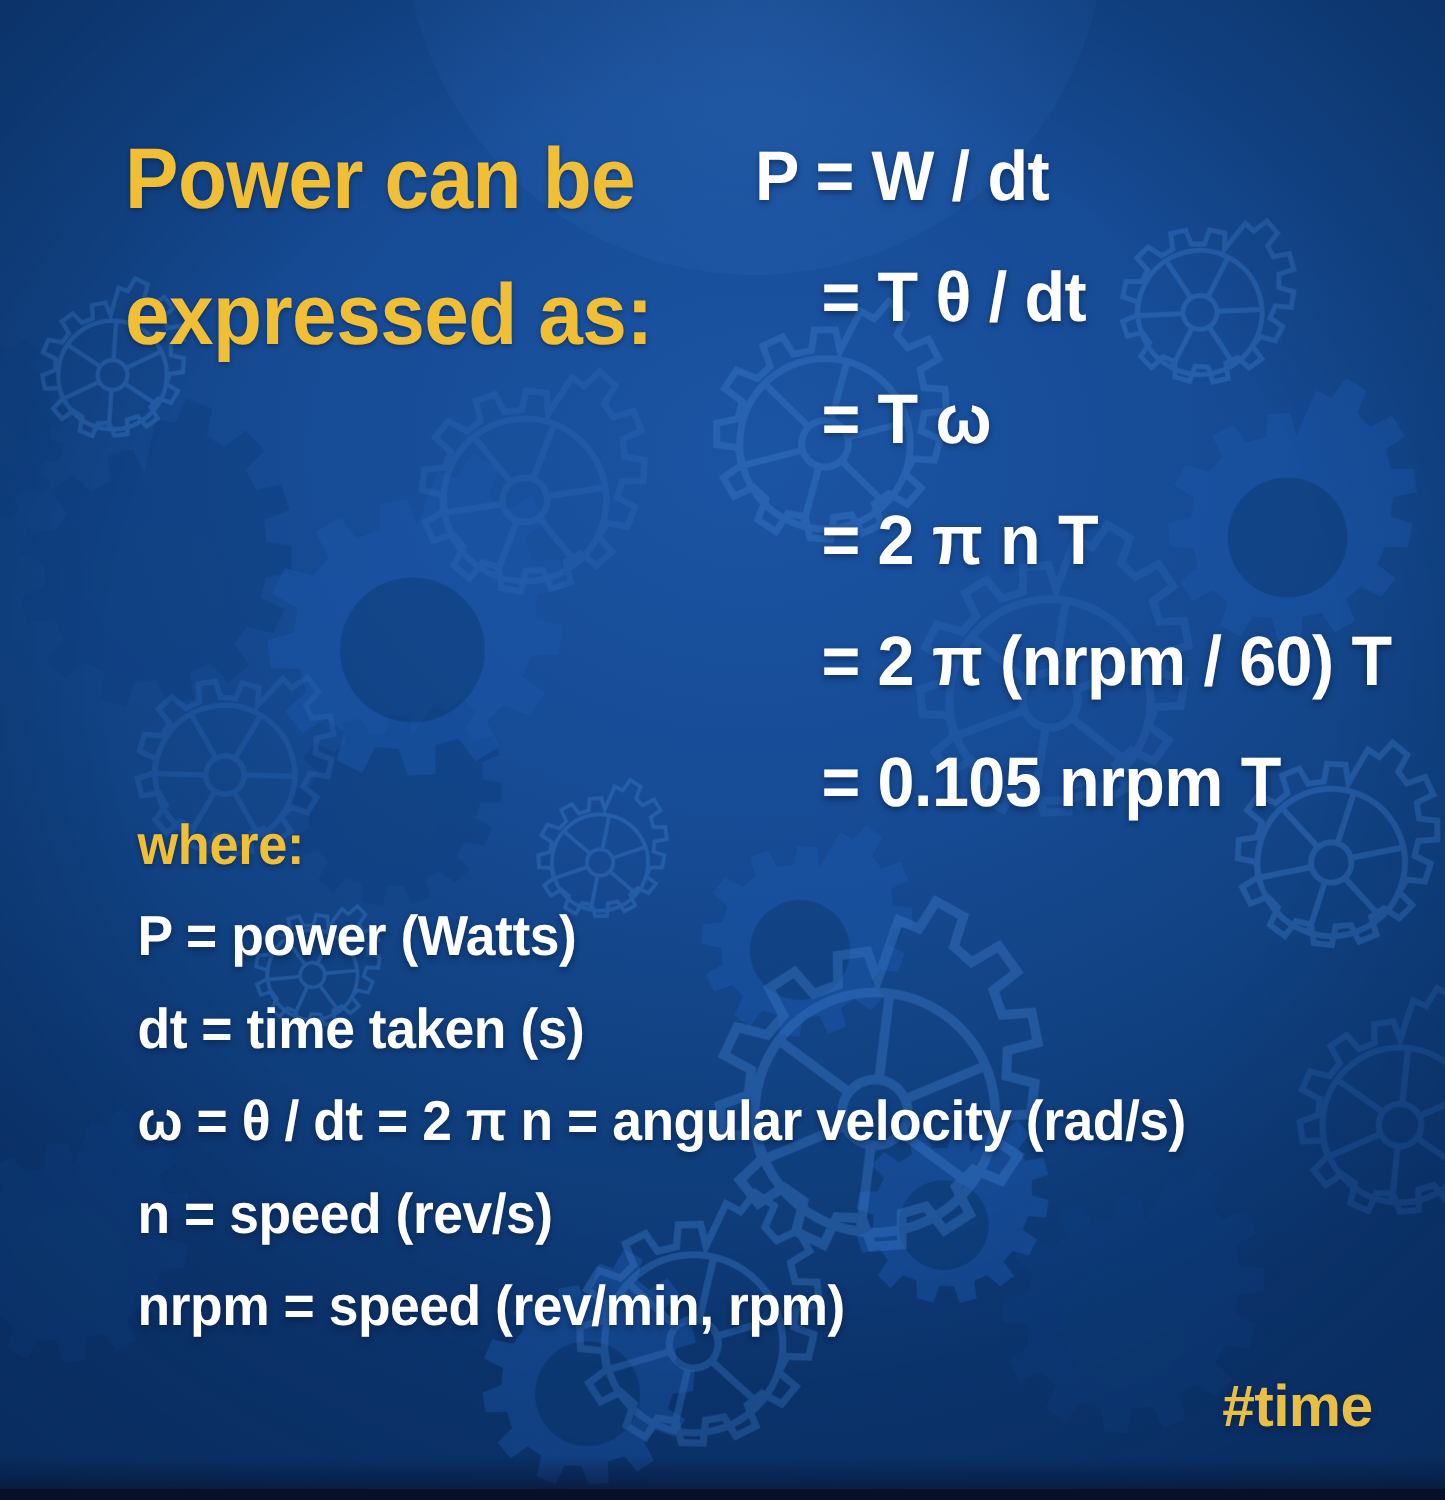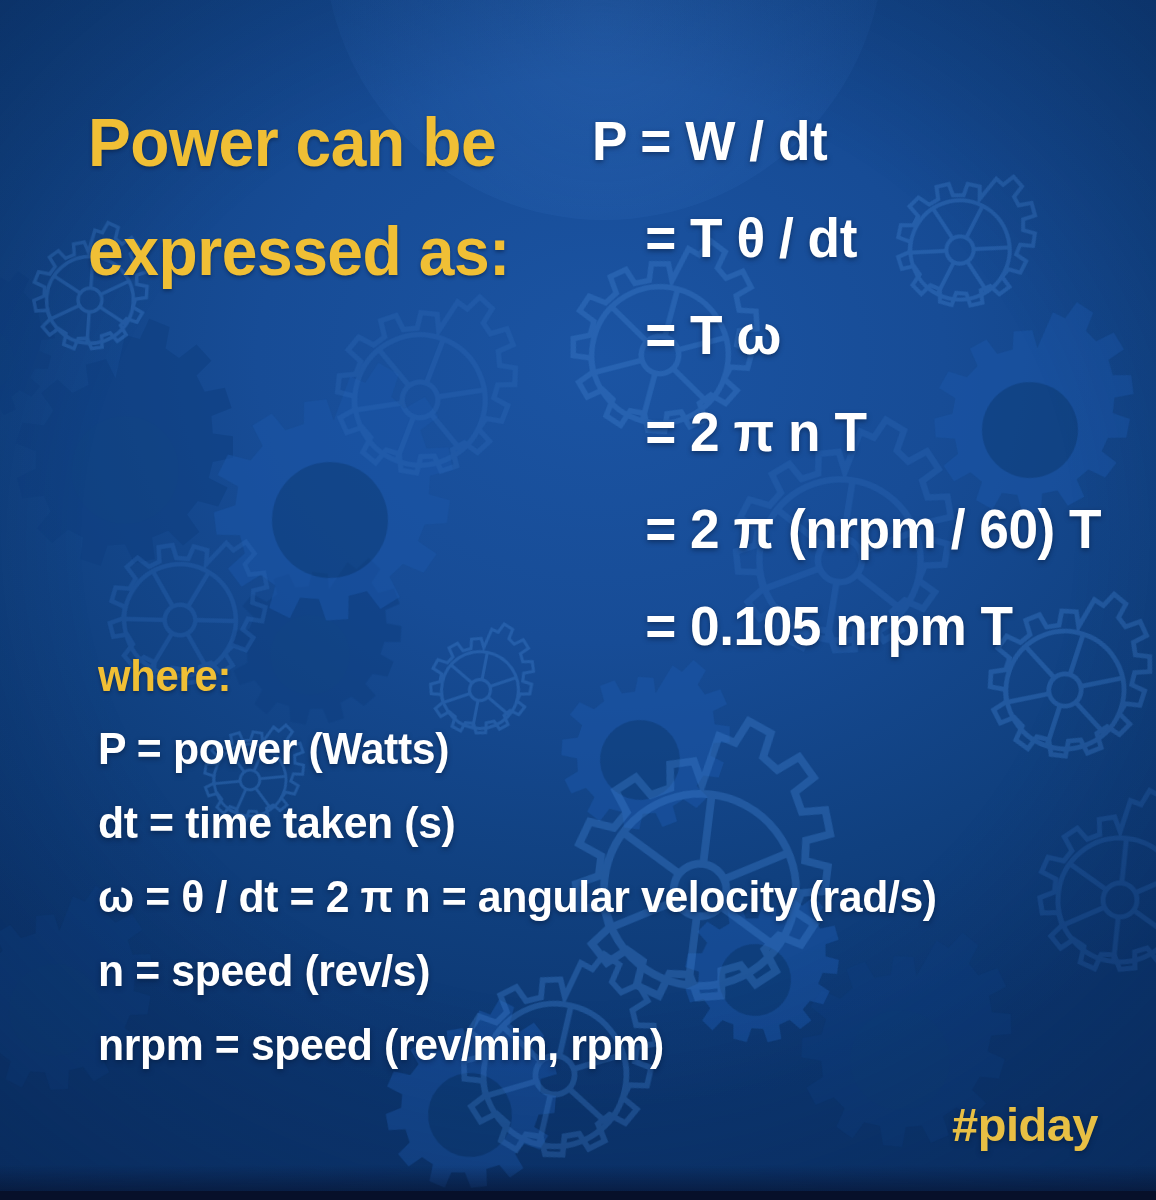--- a/index.html
+++ b/index.html
@@ -64,21 +64,21 @@
     position: absolute;
     left: 0;
     right: 0;
     bottom: 9px;
     height: 26px;
     background: linear-gradient(to bottom, rgba(7,16,42,0) 0%, rgba(7,16,42,0.55) 100%);
     pointer-events: none;
   }
 
   
-  .content { position: absolute; inset: 0; }
+  .content { position: absolute; inset: 0; margin-left: 12px; }
 
   .headline {
     position: absolute;
     left: 88px;
     top: 88px;
     width: 470px;
     color: #f0bf35;
     font-size: 69px;
     font-weight: bold;
     line-height: 1.58;
@@ -247,19 +247,19 @@
     <div class="where-label">where:</div>
 
     <div class="defs">
       <span class="def-line">P = power (Watts)</span>
       <span class="def-line">dt = time taken (s)</span>
       <span class="def-line">ω =  θ / dt = 2 π n = angular velocity (rad/s)</span>
       <span class="def-line">n = speed (rev/s)</span>
       <span class="def-line">nrpm = speed (rev/min, rpm)</span>
     </div>
 
-    <div class="hashtag">#piday</div>
+    <div class="hashtag">#time</div>
 
   </div>
 
   <div class="bottom-fade"></div>
   <div class="bottom-strip"></div>
 </div>
 
 </body></html>

